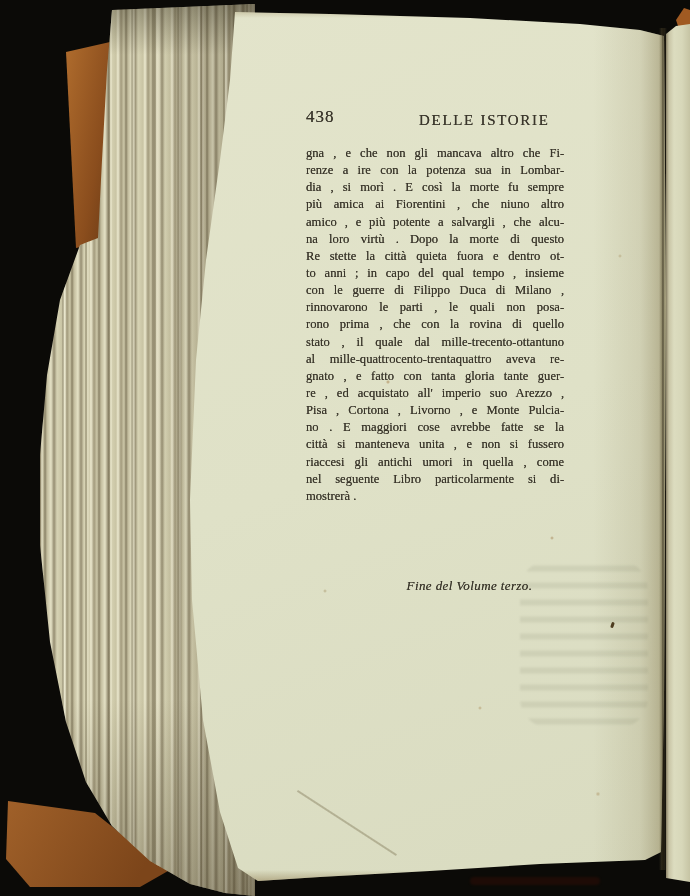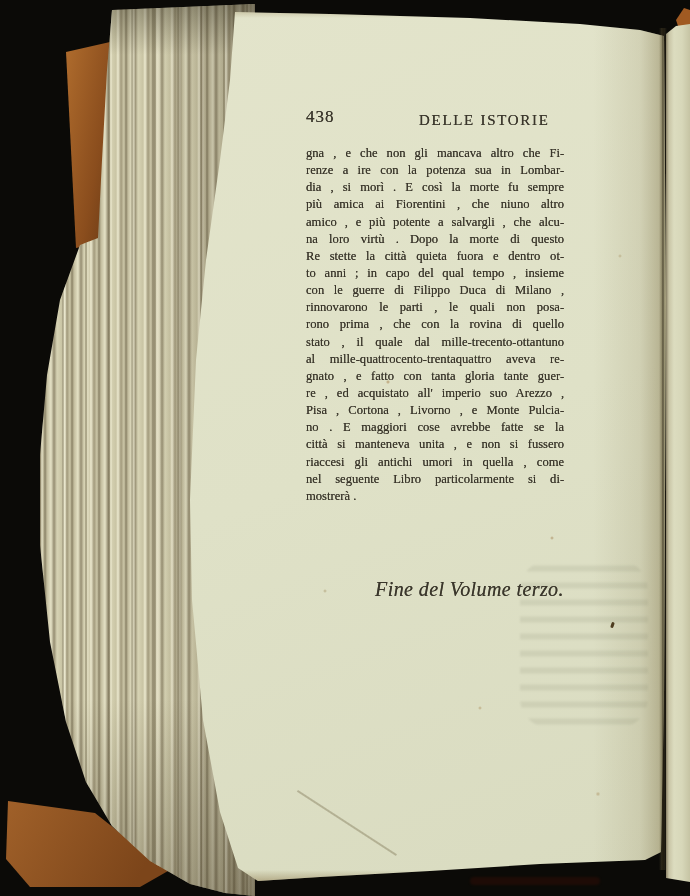--- a/index.html
+++ b/index.html
@@ -74,21 +74,21 @@
   
   .print{color:#3a362b;text-shadow:0 0 .3px rgba(58,54,43,.85);}
   .page-header{position:absolute;left:306px;top:107px;width:258px;height:22px;}
   .page-number{position:absolute;left:0;top:0;font-size:17px;letter-spacing:1px;}
   .running-header{position:absolute;left:113px;top:5px;font-size:15px;letter-spacing:1.7px;}
   .body-text{position:absolute;left:306px;top:144px;width:270px;
     font-size:13.2px;line-height:17.15px;transform:scaleX(.956);transform-origin:0 0;}
   .body-line{text-align:justify;text-align-last:justify;white-space:normal;height:17.15px;overflow:visible;}
   .body-line:last-child{text-align-last:left;}
   .closing-line{position:absolute;left:372px;top:578px;width:195px;text-align:center;
-    font-style:italic;font-size:20px;letter-spacing:.4px;}
+    font-style:italic;font-size:13px;letter-spacing:.4px;}
 </style>
 </head>
 <body>
 
 <div id="stage">
 
   <div class="leather-top"></div>
   <div class="leather-bottom"></div>
 
   <div class="page-stack"></div>

